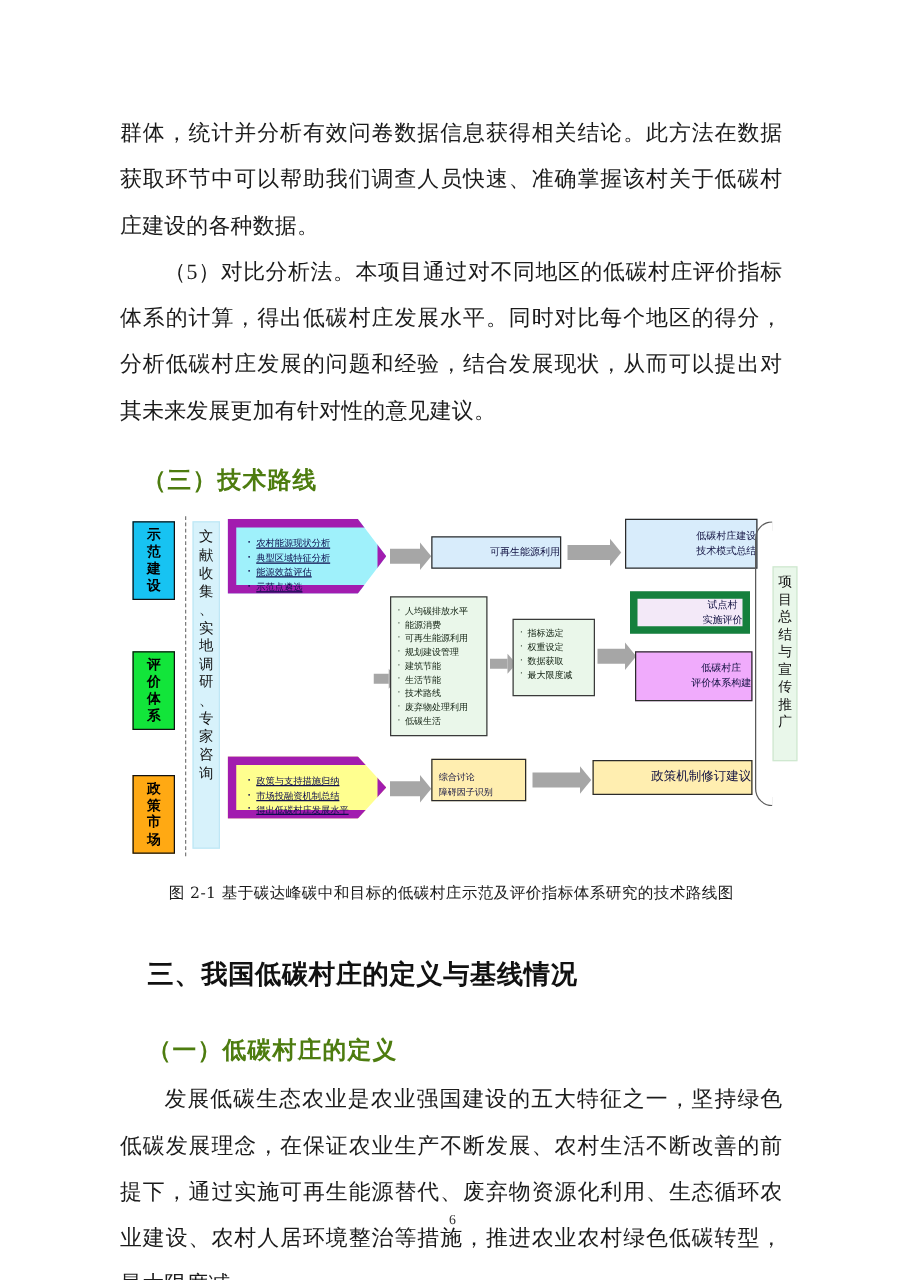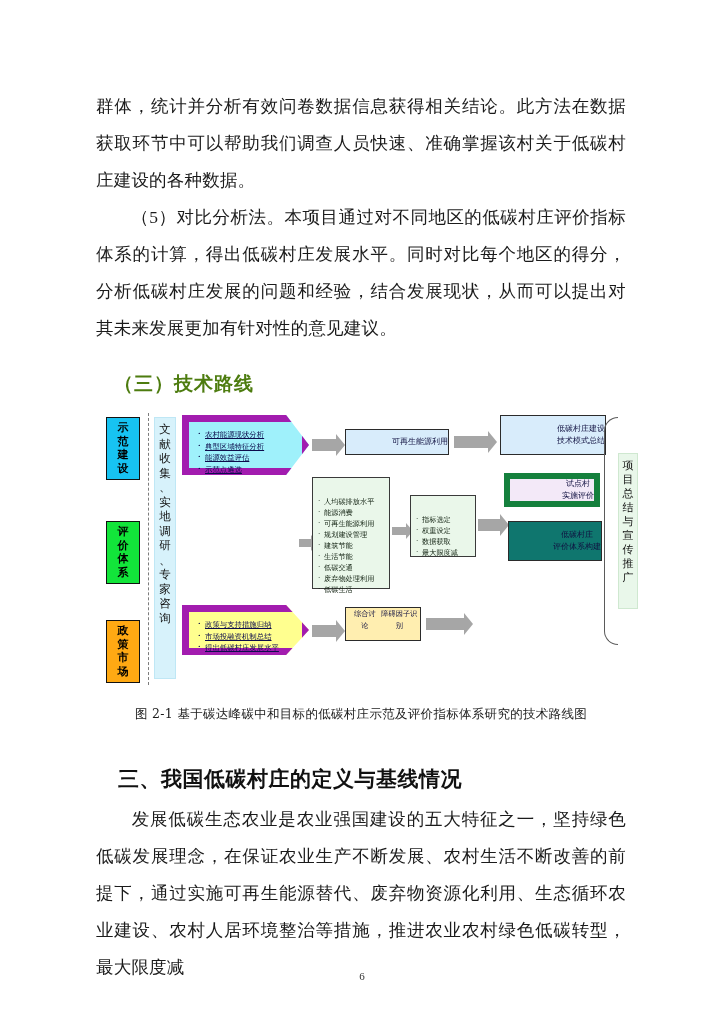--- a/index.html
+++ b/index.html
@@ -76,27 +76,27 @@
   .bullets li{list-style:none;margin:0;padding:0 0 0 7px;position:relative;
     text-decoration:underline;text-decoration-thickness:.5px;white-space:nowrap;}
   .bullets li:before{content:"·";position:absolute;left:0;top:-1px;font-weight:bold;text-decoration:none;}
   ul.bullets{margin:0;padding:0;}
 
   .boxplain{
     border:1px solid #2b2b2b;display:flex;align-items:center;justify-content:flex-end;
     font-family:Liberation Serif, serif;
     font-size:8px;line-height:12px;color:#101040;text-align:center;
   }
-  .b-mint{background:#0f766e;padding-left:35px;}
+  .b-mint{background:#f0abfc;padding-left:35px;}
   .b-lblue{background:#d8ecfb;}
   .b-yellow{background:#ffeeb0;}
   .b-purple{background:#f3e9f8;border:6px solid #15803d;}
 
   .listbox{
-    border:1px solid #3a3a3a;background:#eaf7ea;padding:18px 4px 5px 5px;
+    border:1px solid #3a3a3a;background:#eaf7ea;padding:5px 4px 5px 5px;
   }
   .listbox ul{margin:0;padding:0;}
   .listbox li{
     list-style:none;margin:0;padding:0 0 0 6px;position:relative;
     font-family:"DejaVu Serif","Liberation Serif",serif;
     font-size:7.2px;line-height:11px;color:#102010;white-space:nowrap;
   }
   .listbox li:before{content:"·";position:absolute;left:0;top:-1px;}
 
   .arrow{height:12px;background:#a6a6a6;position:absolute;}
@@ -200,21 +200,21 @@
       <div class="dg arrow arrow-sm" style="left:203px;top:128px;width:12px;"></div>
 
       <div class="dg listbox" style="left:216px;top:66px;width:78px;height:112px;">
         <ul>
           <li>人均碳排放水平</li>
           <li>能源消费</li>
           <li>可再生能源利用</li>
           <li>规划建设管理</li>
           <li>建筑节能</li>
           <li>生活节能</li>
-          <li>低碳交通</li>
+          <li>技术路线</li>
           <li>废弃物处理利用</li>
           <li>低碳生活</li>
         </ul>
       </div>
       <div class="dg arrow arrow-sm" style="left:296px;top:116px;width:14px;"></div>
 
       <div class="dg listbox" style="left:314px;top:84px;width:66px;height:62px;">
         <ul>
           <li>指标选定</li>
           <li>权重设定</li>
@@ -231,45 +231,49 @@
 
       <div class="dg chev chev-yellow" style="left:86px;top:194px;width:127px;height:50px;">
         <ul class="bullets">
           <li>政策与支持措施归纳</li>
           <li>市场投融资机制总结</li>
           <li>得出低碳村庄发展水平</li>
         </ul>
       </div>
       <div class="dg arrow" style="left:216px;top:214px;width:24px;"></div>
 
-      <div class="dg boxplain b-yellow" style="left:249px;top:196px;width:76px;height:34px;flex-direction:row;align-items:flex-start;padding-left:5px;">
+      <div class="dg boxplain b-yellow" style="left:249px;top:196px;width:76px;height:34px;flex-direction:column;align-items:flex-start;padding-left:5px;">
         <span style="font-size:7.2px;line-height:12px;">综合讨论</span>
         <span style="font-size:7.2px;line-height:12px;">障碍因子识别</span>
       </div>
       <div class="dg arrow" style="left:330px;top:207px;width:38px;"></div>
 
+      <div class="dg boxplain b-yellow" style="left:378px;top:197px;width:128px;height:28px;font-size:10px;">
+        <span>政策机制修订建议</span>
+      </div>
 
       <div class="dg brace-l" style="left:508px;top:6px;height:228px;"></div>
       <div class="dg rstrip" style="left:522px;top:42px;height:156px;">
         <span>项</span>
         <span>目</span>
         <span>总</span>
         <span>结</span>
         <span>与</span>
         <span>宣</span>
         <span>传</span>
         <span>推</span>
         <span>广</span>
       </div>
     </div>
 
     <div class="caption" style="margin-top:10px;">图 2-1 基于碳达峰碳中和目标的低碳村庄示范及评价指标体系研究的技术路线图</div>
 
     <h1 class="sec" style="margin-top:42px;margin-left:22px;">三、我国低碳村庄的定义与基线情况</h1>
 
+    <h2 class="sub" style="margin-top:34px;margin-left:22px;">（一）低碳村庄的定义</h2>
 
     <p class="body" style="margin-top:8px;">
       <span class="ind"></span><span>发展低碳生态农业是农业强国建设的五大特征之一，坚持绿色低碳发展理念，在保证农业生产不断发展、农村生活不断改善的前提下，通过实施可再生能源替代、废弃物资源化利用、生态循环农业建设、农村人居环境整治等措施，推进农业农村绿色低碳转型，最大限度减</span>
     </p>
 
   </div>
 
   <div class="pagenum">6</div>
 </div>
 

